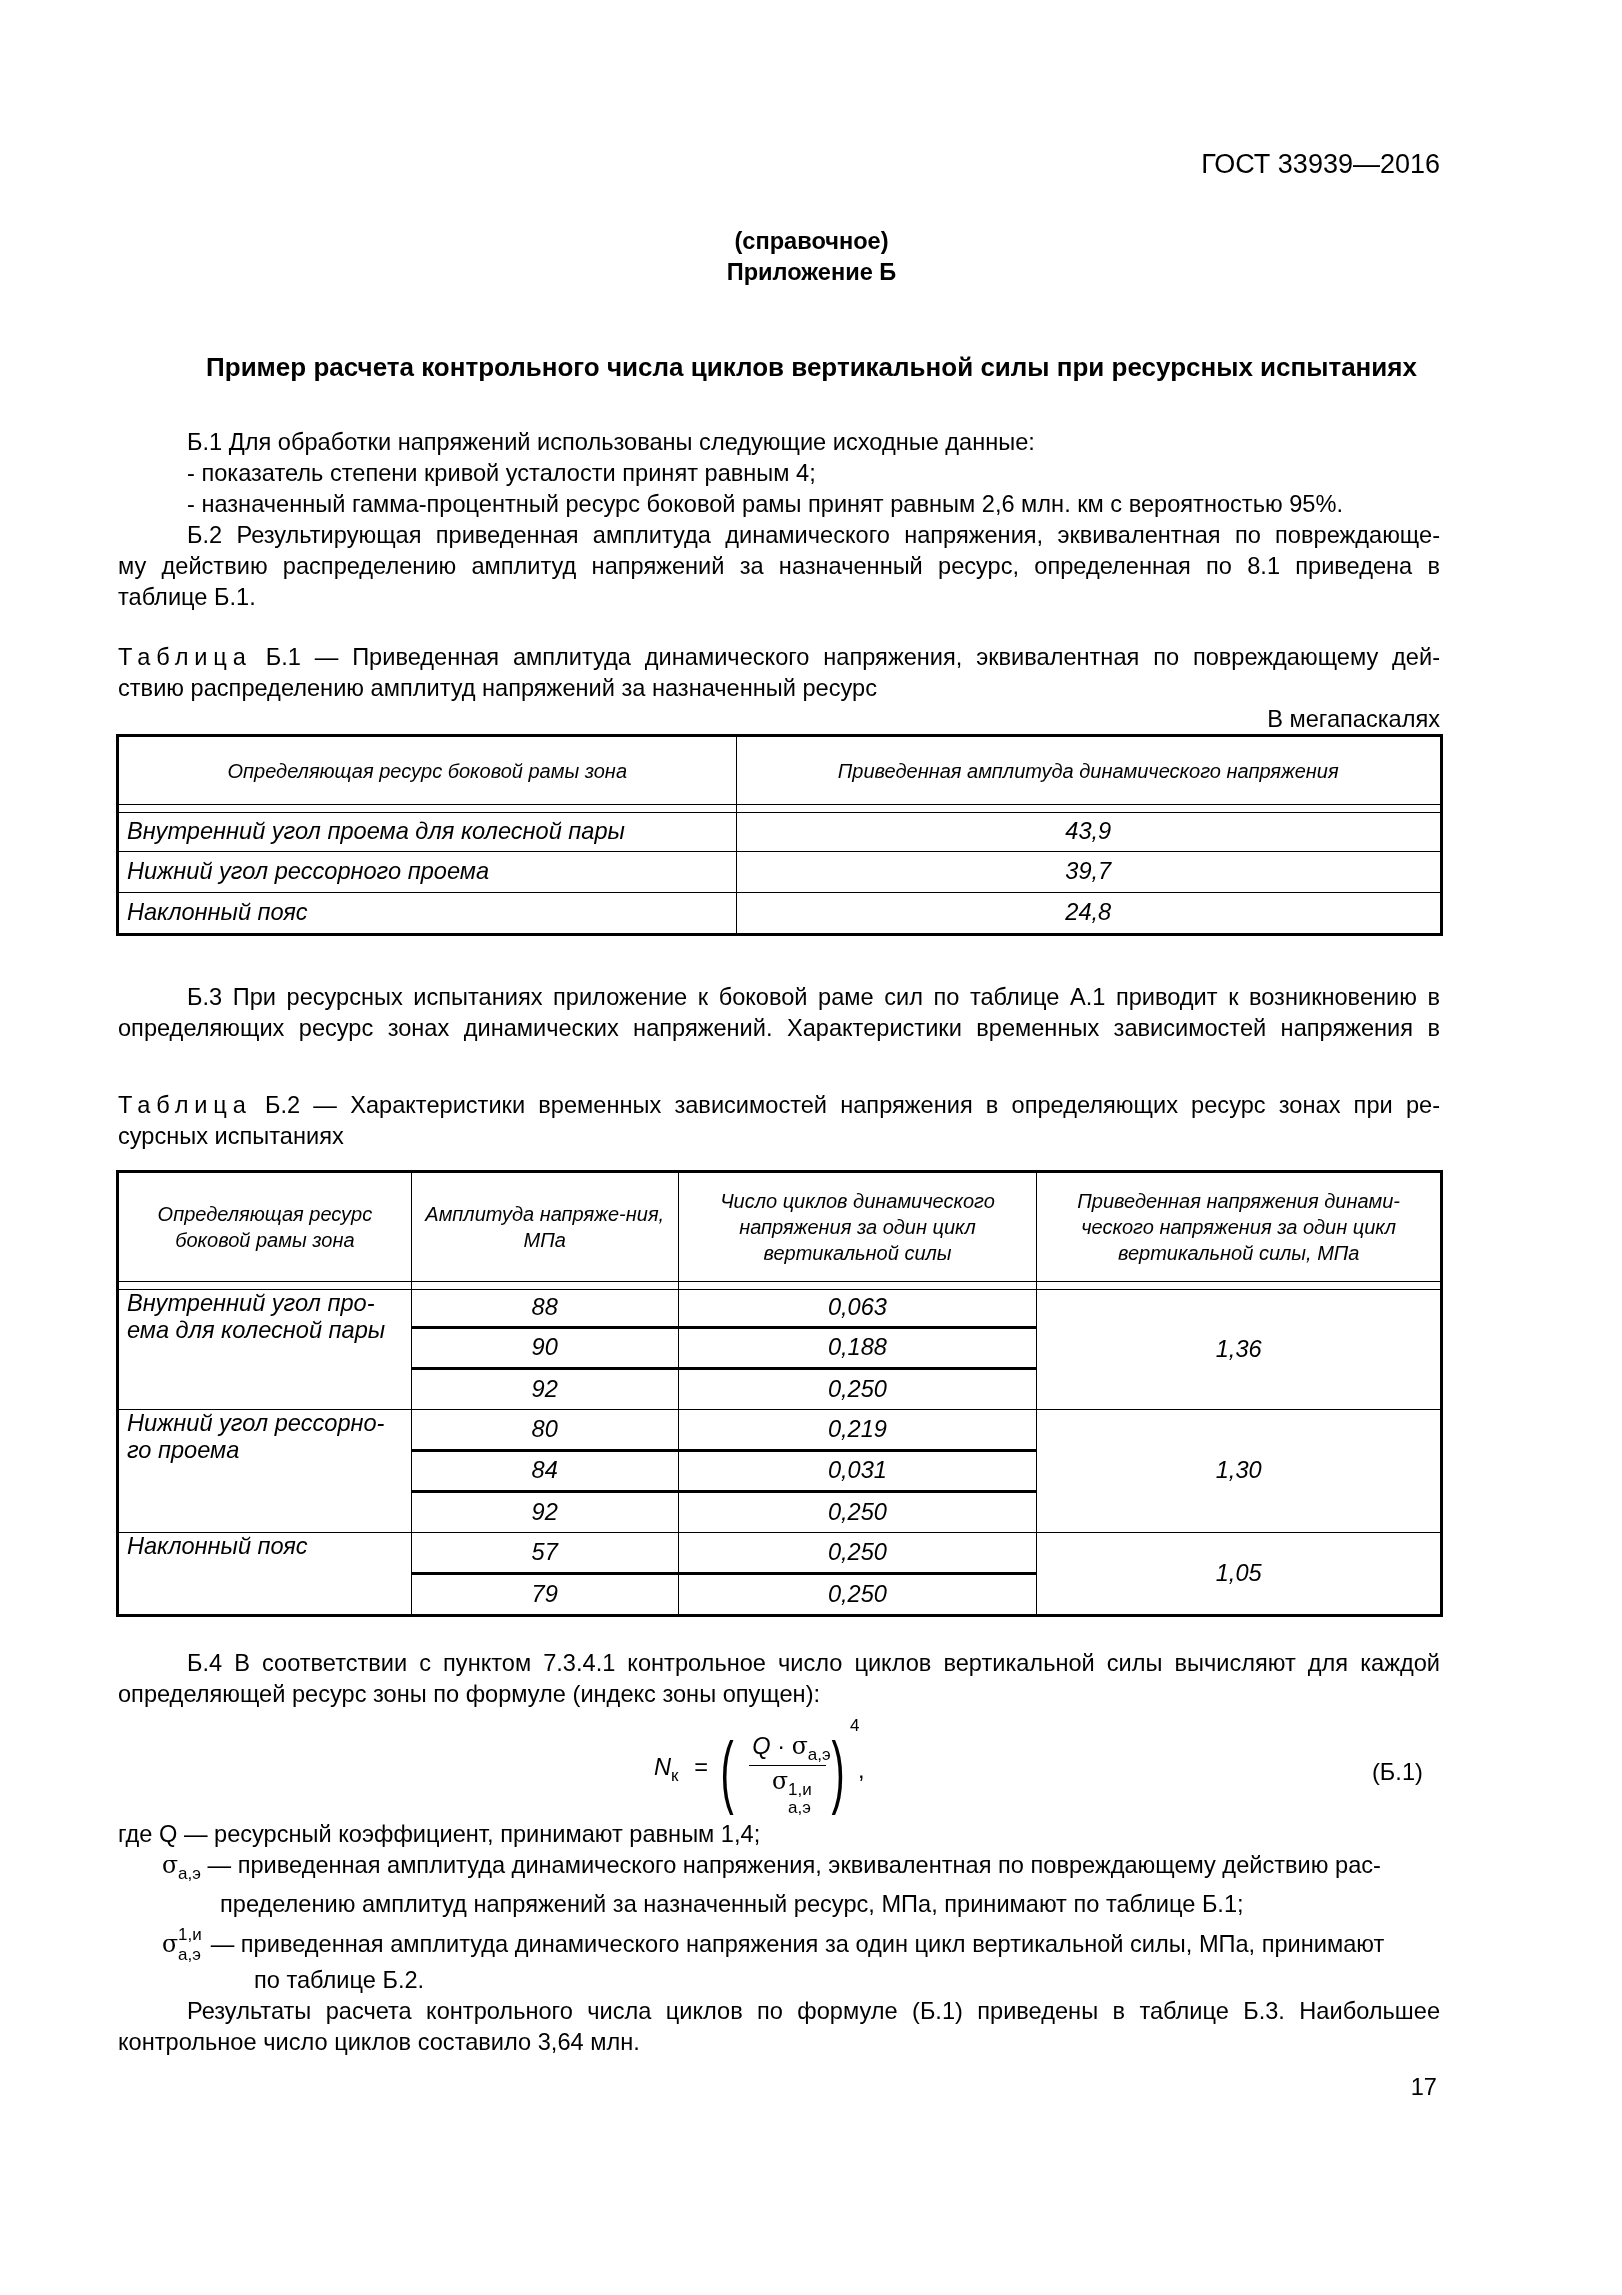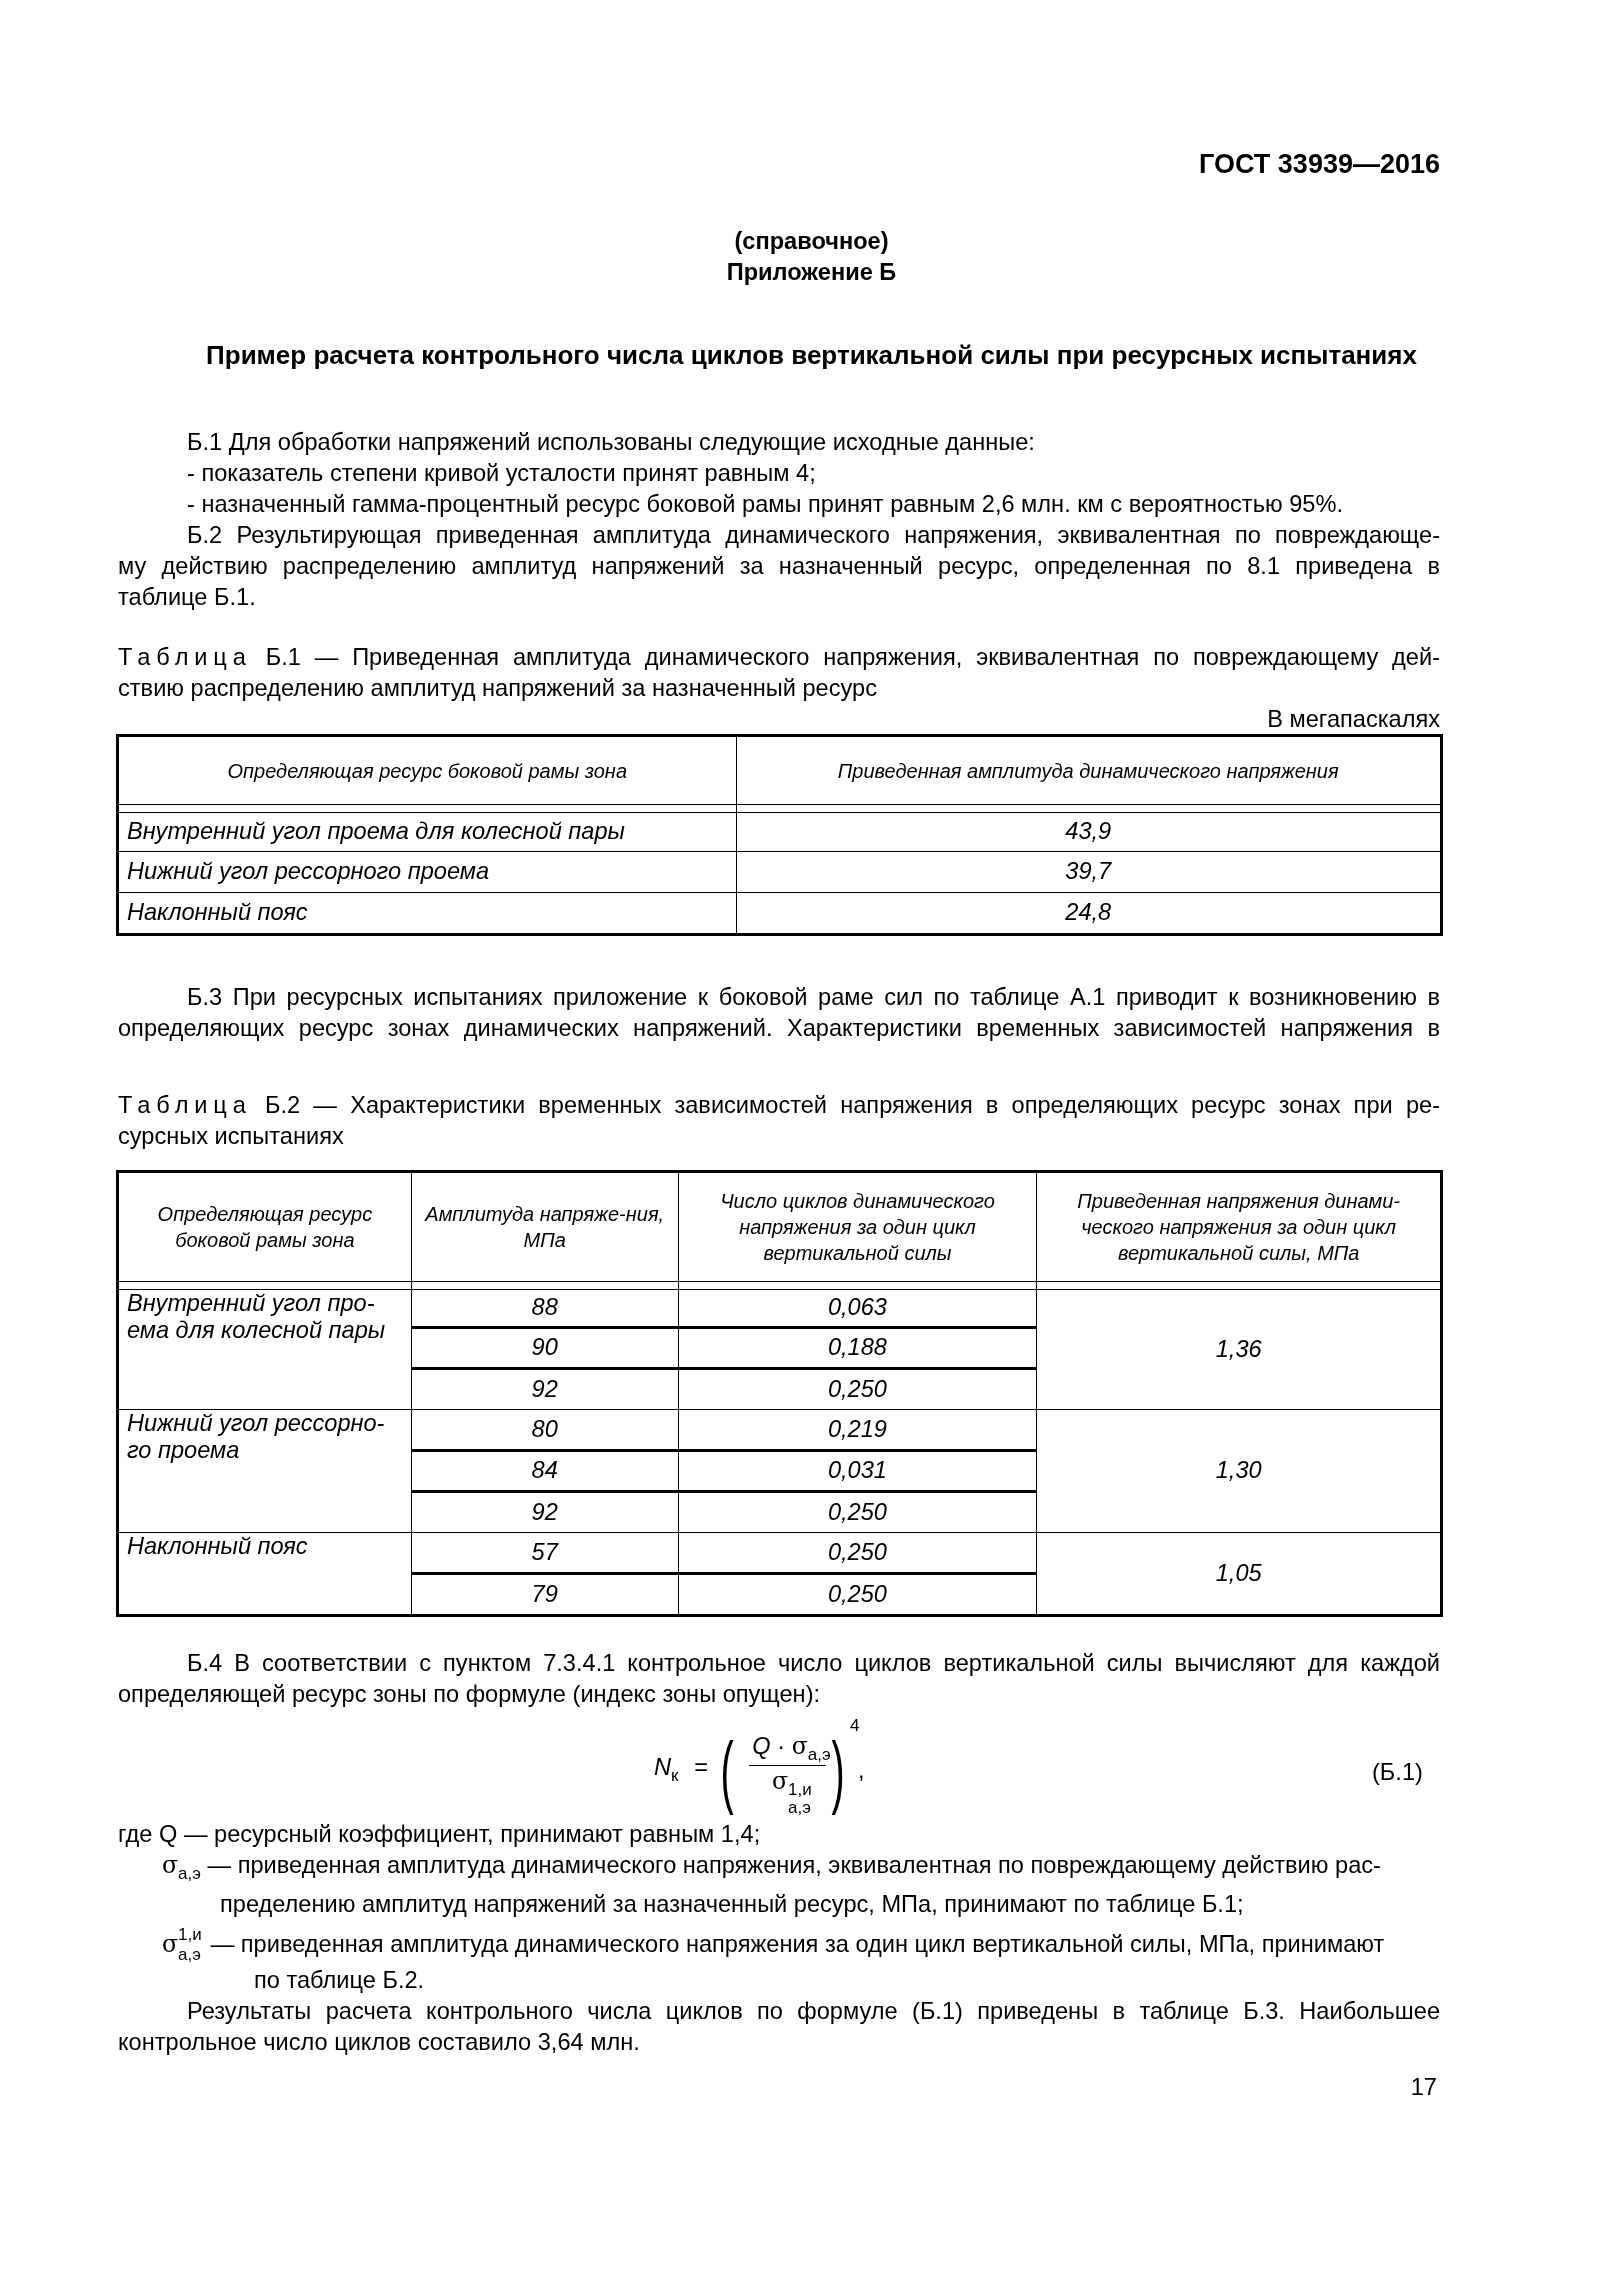--- a/index.html
+++ b/index.html
@@ -1,22 +1,22 @@
 <!DOCTYPE html>
 <html style="font-size:10.5px"><head>
 <meta charset="utf-8">
 <style>
   html, body { margin:0; padding:0; background:#ffffff; }
   body { width:1623px; height:2295px; position:relative; overflow:hidden;
          font-family:"Liberation Sans", sans-serif; color:#000; }
   .abs { position:absolute; }
-  .std { position:absolute; right:183px; top:149px; font-size:27px; font-weight:bold; }
+  .std { position:absolute; right:183px; top:149px; font-size:27px; font-weight:normal; }
   .center { position:absolute; left:0; width:1623px; text-align:center; }
   .appx { top:226px; font-size:23.6px; font-weight:bold; line-height:31px; }
-  .title { top:340px; font-size:26px; font-weight:bold; }
+  .title { top:352px; font-size:26px; font-weight:bold; }
   .body-text { position:absolute; left:118px; width:1322px; font-size:23.6px; line-height:31px; text-align:justify; }
   .line { display:block; white-space:nowrap; }
   .ind { padding-left:69px; }
   .just { text-align:justify; text-align-last:justify; display:block; }
   .spaced { letter-spacing:5.9px; }
   table.gost { position:absolute; border-collapse:collapse; font-size:23.6px; }
   table.gost td, table.gost th { border:1.3px solid #000; padding:0 7.9px; font-weight:normal; }
   table.gost thead th { font-size:20px; line-height:26px; }
   .sep td { height:6.5px; padding:0; border-left:1.3px solid #000; border-right:1.3px solid #000; border-top:3.3px solid #000; border-bottom:3.3px solid #000; }
   .outer { outline:3.3px solid #000; outline-offset:-1.3px;font-style:italic; }

